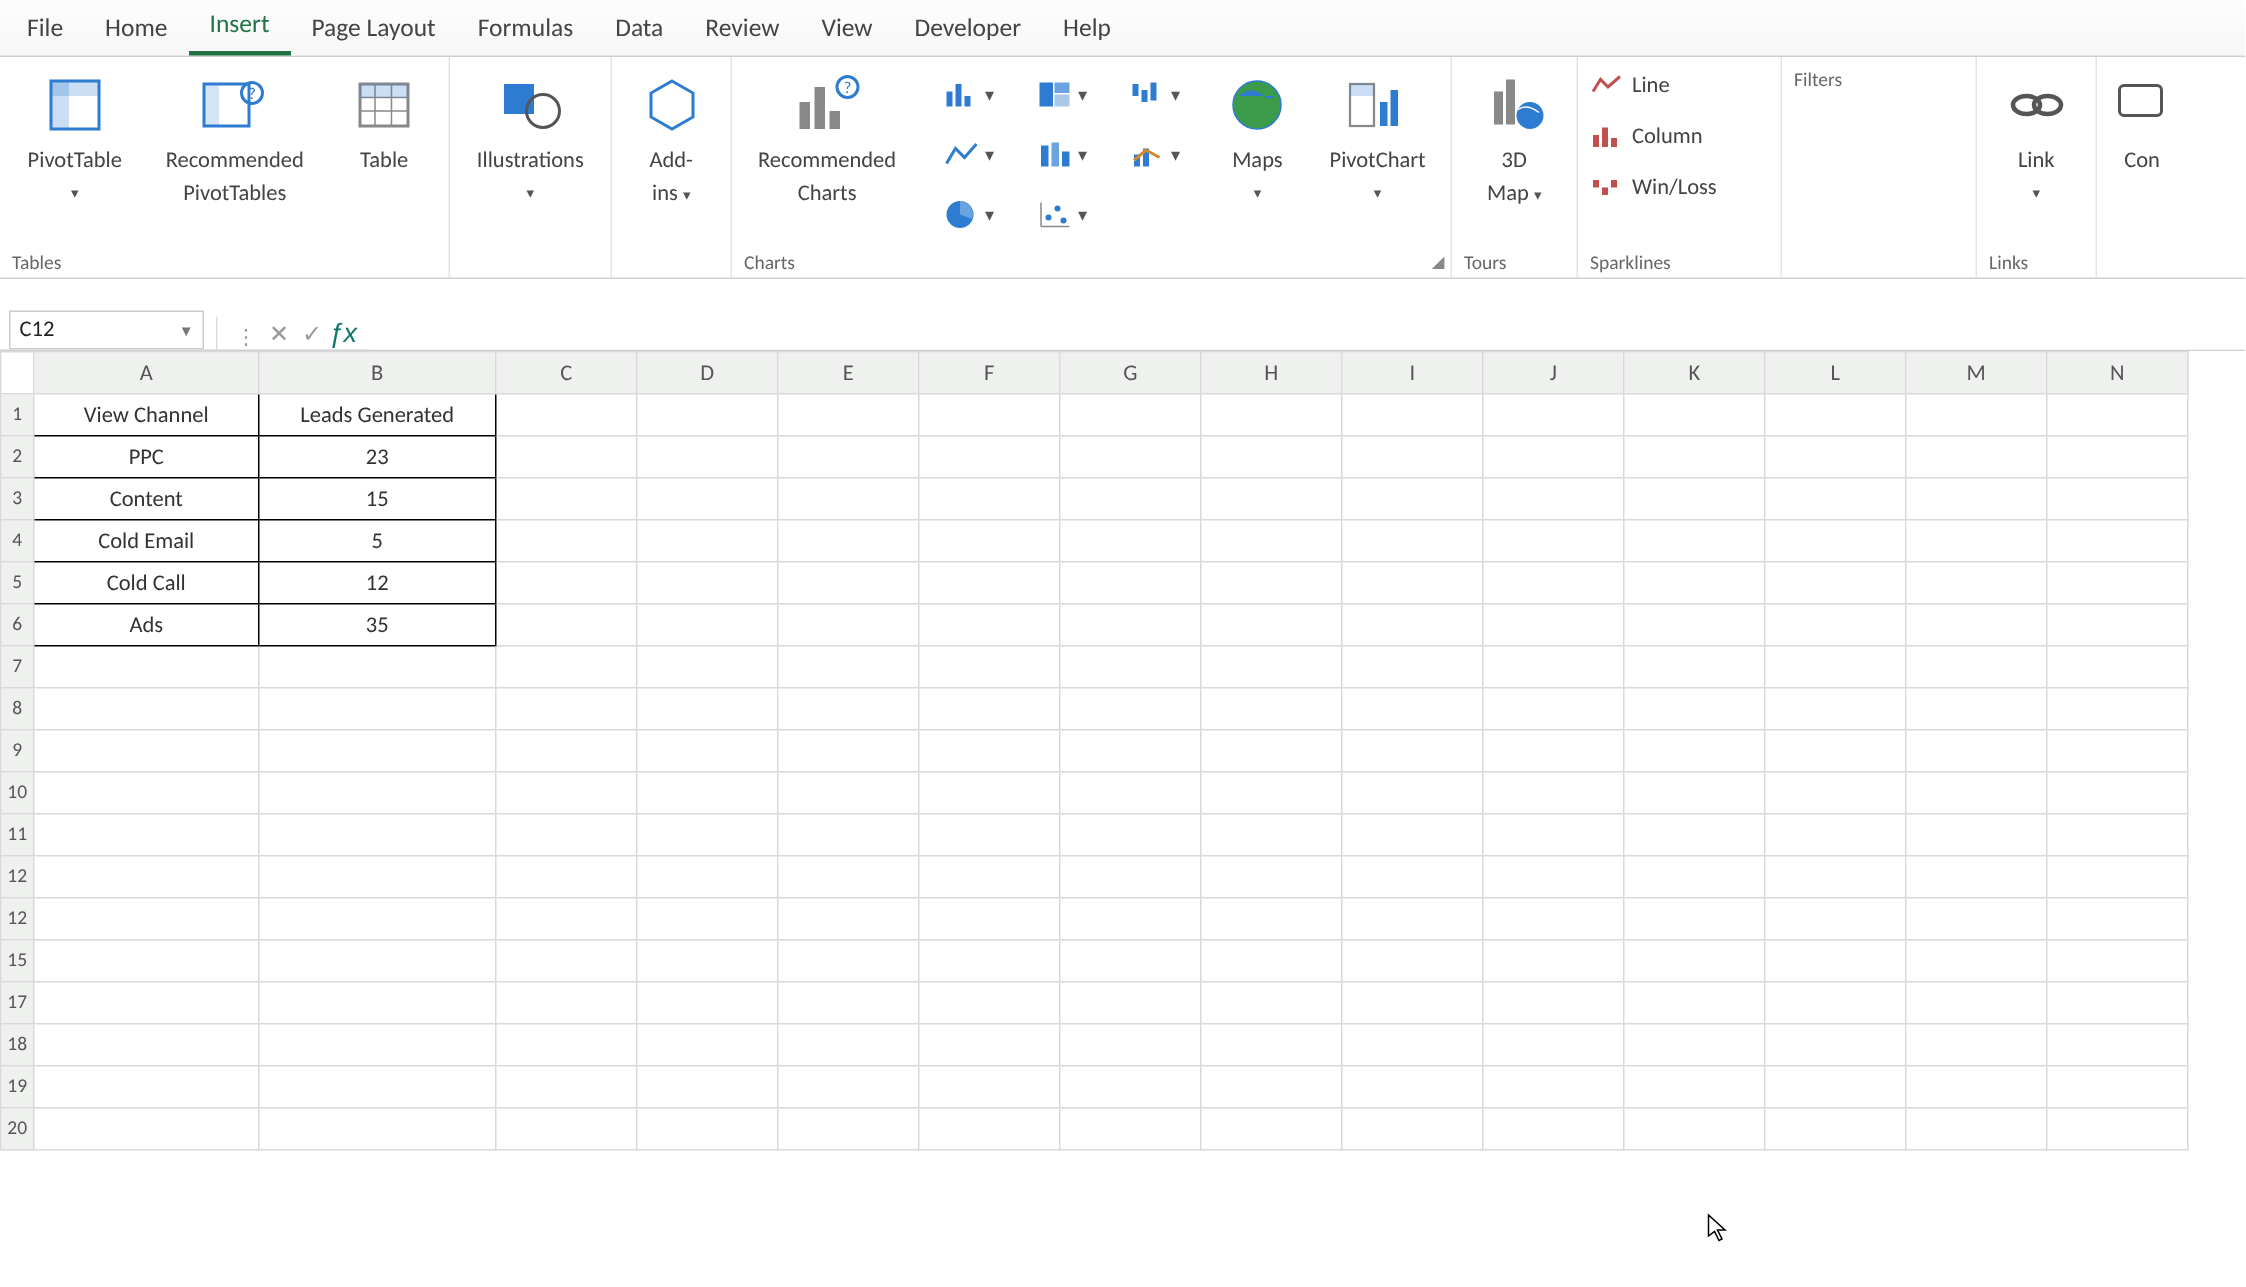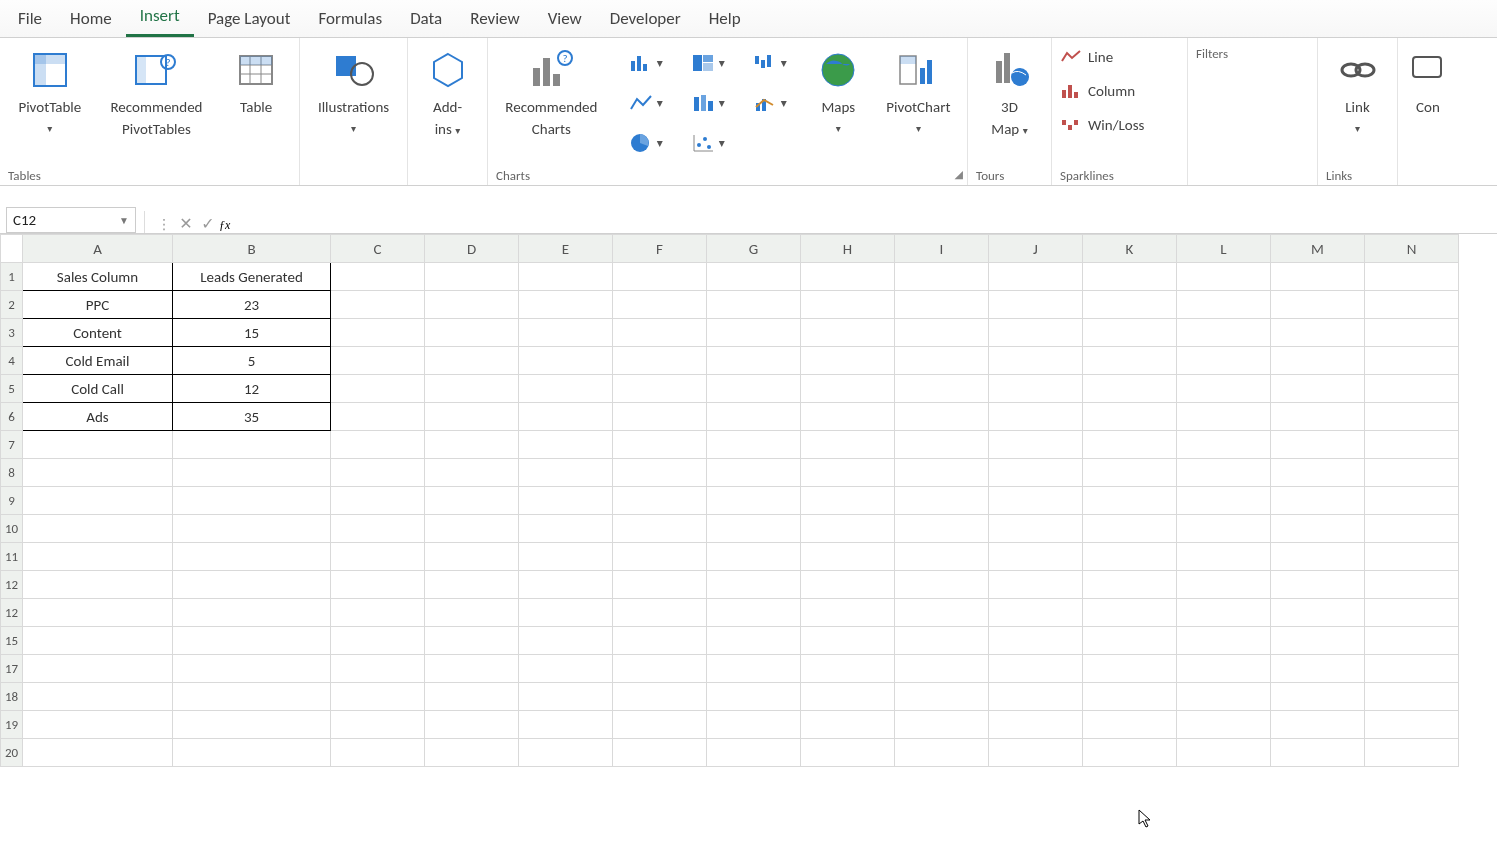--- a/index.html
+++ b/index.html
@@ -23,21 +23,21 @@
 .small-row .mini-icon { width: 22px; height: 18px; display:flex; align-items:center; justify-content:center; }
 .chart-grid { display:grid; grid-template-columns: repeat(3, 58px); grid-template-rows: repeat(3, 38px); gap:2px 4px; }
 .chart-btn { display:flex; align-items:center; justify-content:center; gap:4px; cursor:pointer; color:#555; font-size:12px; }
 .launcher { position:absolute; right:4px; bottom:4px; font-size:11px; color:#888; cursor:pointer; }
 
 
 .fbar { display:flex; align-items:flex-end; height:32px; border-bottom:1px solid #d0d0d0; background:#fff;margin-top:16px; }
 .namebox { width:130px; height:26px; border:1px solid #ccc; margin-left:6px; display:flex; align-items:center; justify-content:space-between; padding:0 6px; font-size:15px; background:#fff; }
 .fbar-sep { width:1px; height:22px; background:#ddd; margin:0 8px; }
 .fbar-btn { width:22px; text-align:center; color:#999; font-size:16px; cursor:pointer; }
-.fx { font-style: italic; font-family: Liberation Serif, serif; font-size:12px; color:#000000; margin-right:8px; }
+.fx { font-style: italic; font-family: Liberation Sans, sans-serif; font-size:18px; color:#0f766e; margin-right:8px; }
 .formula-input { flex:1; height:24px; border:none; outline:none; font-size:15px; padding-left:6px; }
 
 
 .grid-wrap { position:relative; overflow:hidden; height: calc(858px - 38px - 148px - 32px); }
 .sheet { border-collapse:collapse; table-layout:fixed; }
 .sheet th, .sheet td { border:1px solid #d9d9d9; font-size:15px; color:#333; font-weight:normal; background:#fff; height:28px; }
 .sheet th.col-head { background:#eef1ee; text-align:center; font-weight:normal; color:#555; height:24px; }
 .sheet th.row-head { background:#eef1ee; text-align:center; font-weight:normal; color:#555; width:22px; font-size:13px; }
 .corner { background:#eef1ee; width:22px; }
 .cell { padding:0 4px; text-align:right; }
@@ -382,21 +382,21 @@
           <th class="col-head">H</th>
           <th class="col-head">I</th>
           <th class="col-head">J</th>
           <th class="col-head">K</th>
           <th class="col-head">L</th>
           <th class="col-head">M</th>
           <th class="col-head">N</th>
         </tr>
         <tr>
           <th class="row-head">1</th>
-          <td class="data-cell data-header">Sales Column</td>
+          <td class="data-cell data-header">View Channel</td>
           <td class="data-cell data-header">Leads Generated</td>
           <td class="cell"></td>
           <td class="cell"></td>
           <td class="cell"></td>
           <td class="cell"></td>
           <td class="cell"></td>
           <td class="cell"></td>
           <td class="cell"></td>
           <td class="cell"></td>
           <td class="cell"></td>

